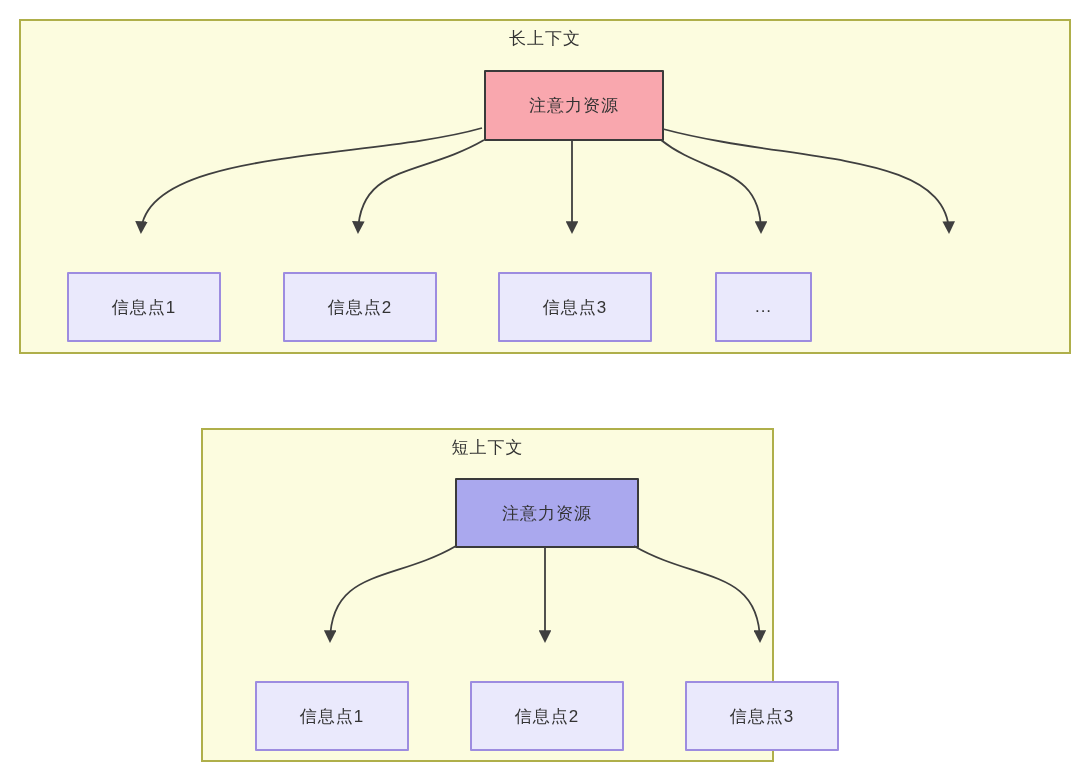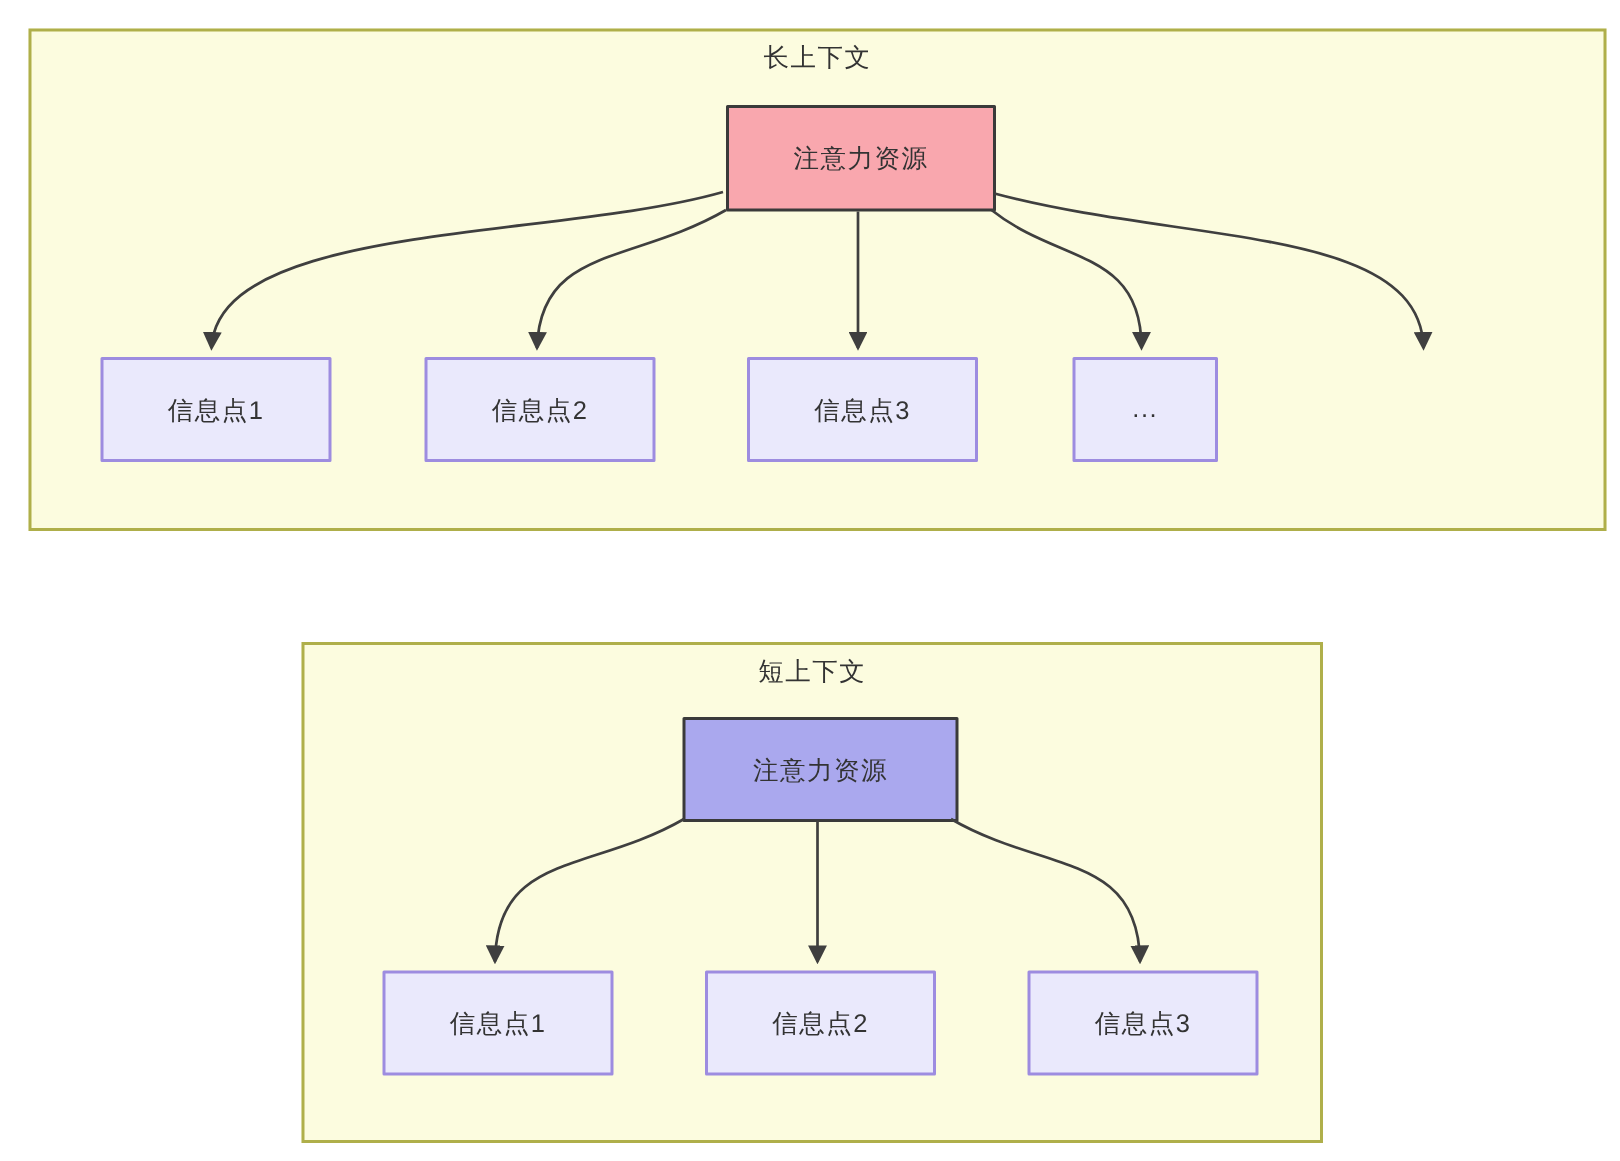--- a/index.html
+++ b/index.html
@@ -48,20 +48,21 @@
   .attention-box.short{background:var(--attention-fill-short);}
   .info-node{
     position:absolute;
     display:flex;align-items:center;justify-content:center;
     background:var(--node-fill);
     border:2px solid var(--node-border);
     box-sizing:border-box;
     font-size:17px;
     letter-spacing:1px;
     border-radius:1px;
+    margin-top:34px;
   }
 </style>
 </head>
 <body>
 
 <div class="canvas">
 
   <div class="context-container" style="left:19px;top:19px;width:1052px;height:335px;">
     <div class="container-title">长上下文</div>
 
@@ -76,21 +77,21 @@
       <span>信息点2</span>
     </div>
     <div class="info-node" style="left:477px;top:217px;width:154px;height:70px;">
       <span>信息点3</span>
     </div>
     <div class="info-node" style="left:694px;top:217px;width:97px;height:70px;">
       <span>...</span>
     </div>
   </div>
 
-  <div class="context-container" style="left:201px;top:428px;width:681px;height:334px;">
+  <div class="context-container" style="left:201px;top:428px;width:573px;height:334px;">
     <div class="container-title">短上下文</div>
 
     <div class="attention-box short" style="left:252px;top:48px;width:184px;height:70px;">
       <span>注意力资源</span>
     </div>
 
     <div class="info-node" style="left:52px;top:217px;width:154px;height:70px;">
       <span>信息点1</span>
     </div>
     <div class="info-node" style="left:267px;top:217px;width:154px;height:70px;">

